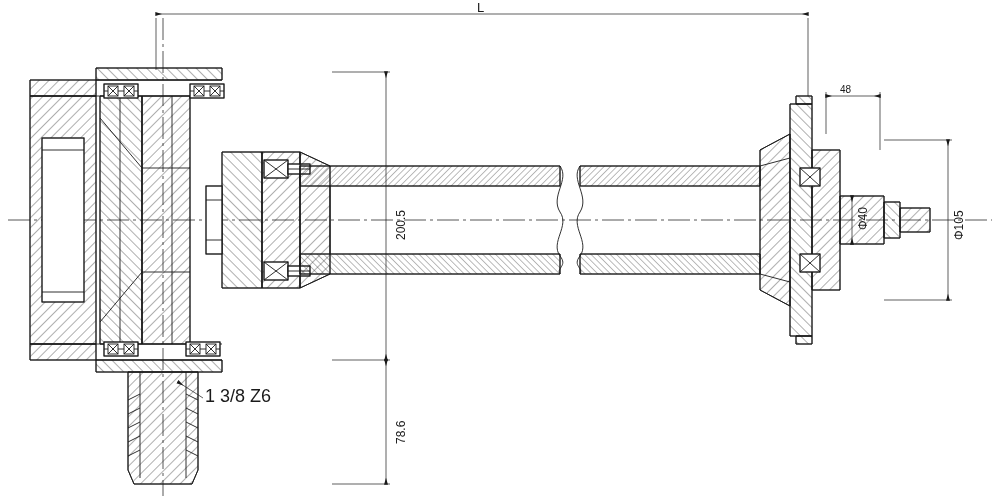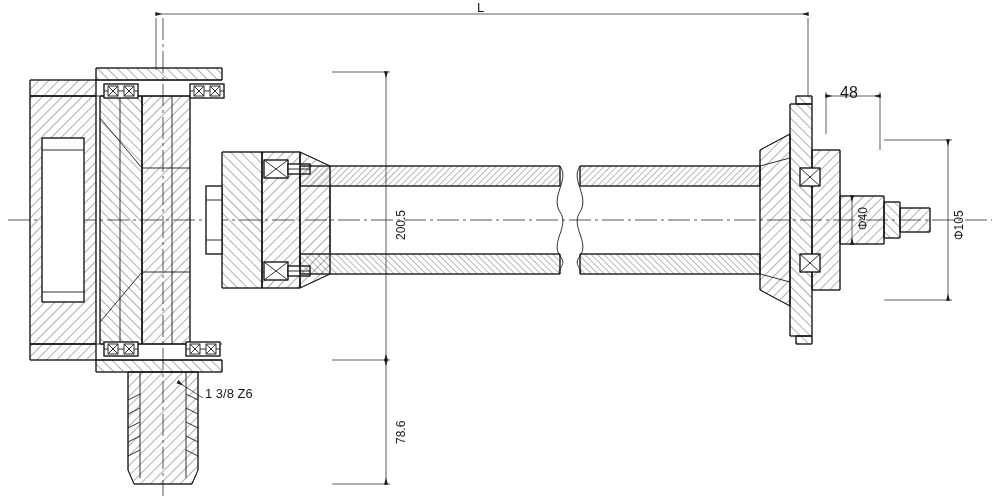--- a/index.html
+++ b/index.html
@@ -203,25 +203,25 @@
     <line x1="884" y1="140" x2="952" y2="140"></line>
     <line x1="884" y1="300" x2="952" y2="300"></line>
     <line x1="948" y1="140" x2="948" y2="300" marker-start="url(#arL)" marker-end="url(#ar)"></line>
 
     <line x1="203" y1="398" x2="178" y2="382" marker-end="url(#ar)"></line>
   </g>
 </svg>
 
 <div class="lbl" style="left:477px;top:0px;font-size:13px;">L</div>
 
-<div class="lbl" style="left:840px;top:84px;font-size:16px;">48</div>
+<div class="lbl" style="left:840px;top:84px;font-size:10px;">48</div>
 
 <div class="lbl vert" style="left:394px;top:240px;font-size:12px;">200.5</div>
 
 <div class="lbl vert" style="left:394px;top:444px;font-size:12px;">78.6</div>
 
 <div class="lbl vert" style="left:856px;top:230px;font-size:12px;">Φ40</div>
 
 <div class="lbl vert" style="left:952px;top:240px;font-size:12px;">Φ105</div>
 
-<div class="lbl" style="left:205px;top:386px;font-size:13px;">1 3/8 Z6</div>
+<div class="lbl" style="left:205px;top:386px;font-size:18px;">1 3/8 Z6</div>
 
 </div>
 
 </body></html>

